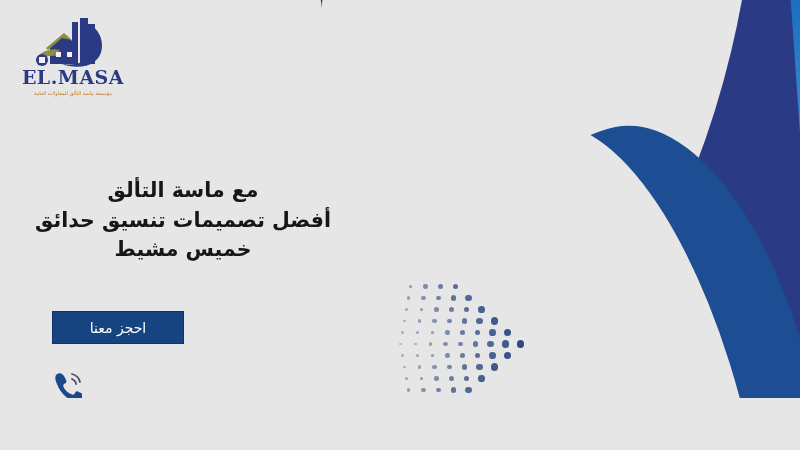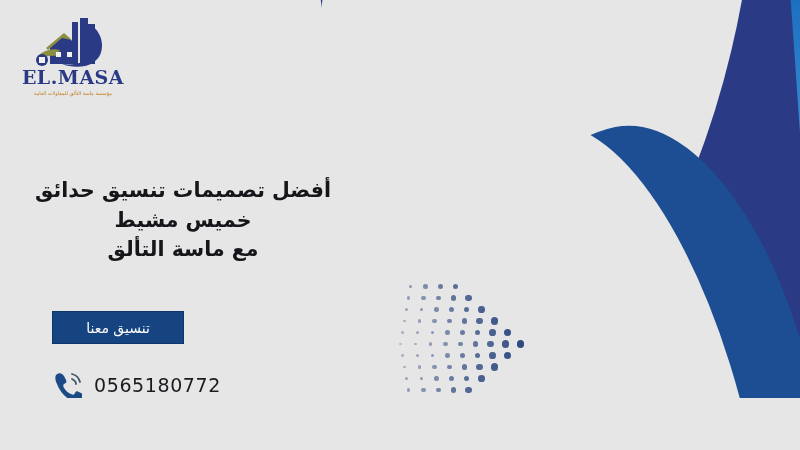--- a/index.html
+++ b/index.html
@@ -207,29 +207,28 @@
       <rect x="20" y="36" width="5" height="5" fill="#f2f2f2"></rect>
       <rect x="31" y="36" width="5" height="5" fill="#f2f2f2"></rect>
       <circle cx="6" cy="44" r="6" fill="#2a3a84"></circle>
       <rect x="3" y="41" width="6" height="6" fill="#f2f2f2"></rect>
     </svg>
     <div class="logo-text">EL.MASA</div>
     <div class="logo-sub">مؤسسة ماسة التألق للمقاولات العامة</div>
   </div>
 
   <div class="headline">
+    <div>مع ماسة التألق</div>
     <div>أفضل تصميمات تنسيق حدائق خميس مشيط</div>
-    <div>مع ماسة التألق</div>
-  </div>
-
-
-  <div class="cta">تنسيق معنا</div>
+  </div>
+
+
+  <div class="cta">احجز معنا</div>
 
   <div class="phone">
     <svg width="30" height="28" viewBox="0 0 30 28">
       <path d="M4 4 c3 -3 6 -2 8 1 l2 4 c1 2 0 3 -2 4 c-1 1 -1 2 0 4 c2 3 4 5 7 6 c2 1 3 1 4 -1 c1 -2 2 -2 4 -1 l4 2 c3 2 3 5 0 7 c-3 3 -8 2 -13 -1 c-6 -4 -11 -10 -13 -16 c-2 -4 -2 -7 -1 -9 z" fill="#1b4a86"></path>
       <path d="M20 3 c4 1 7 4 8 8" stroke="#44556b" stroke-width="1.8" fill="none" stroke-linecap="round"></path>
       <path d="M20 8 c2 1 4 3 4 5" stroke="#44556b" stroke-width="1.8" fill="none" stroke-linecap="round"></path>
     </svg>
-    <span class="phone-num">0565180772</span>
   </div>
 
 </div>
 
 </body></html>

